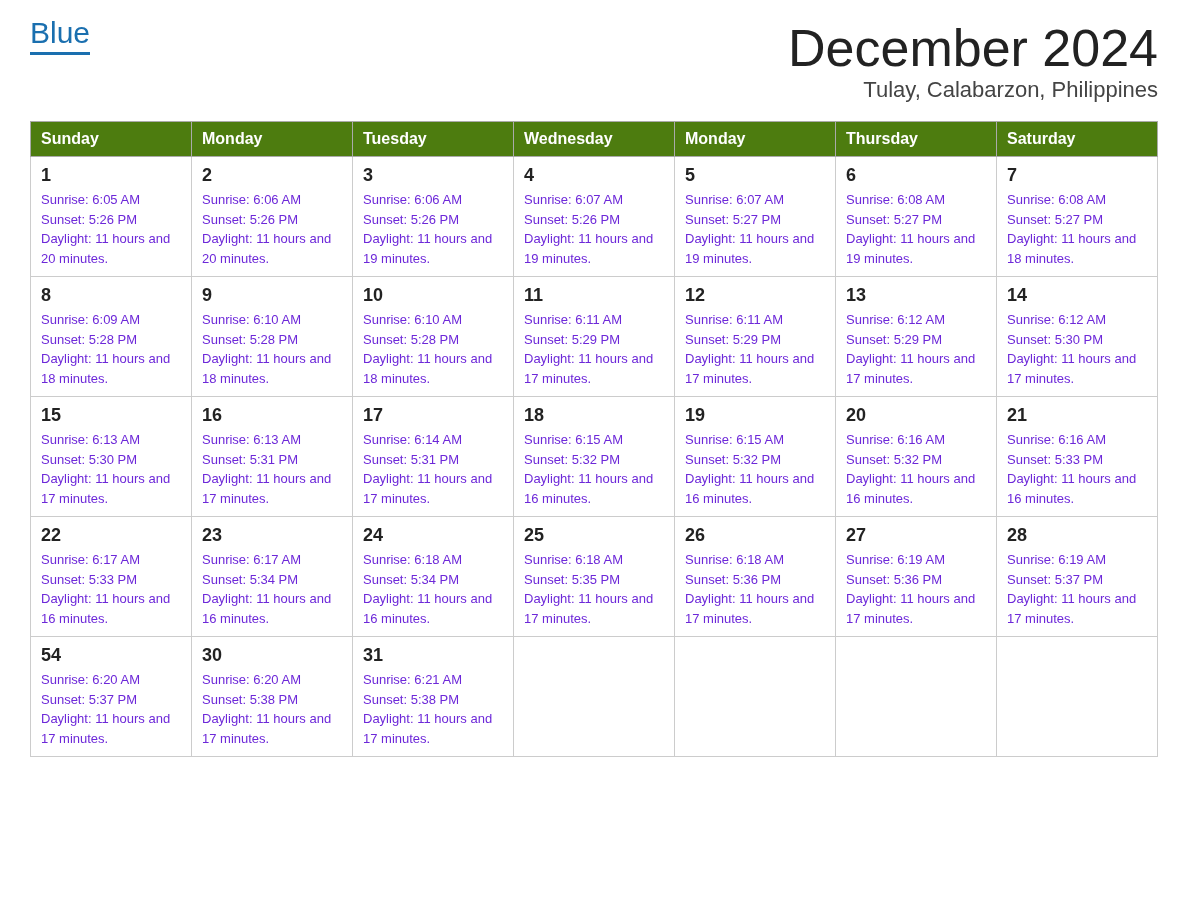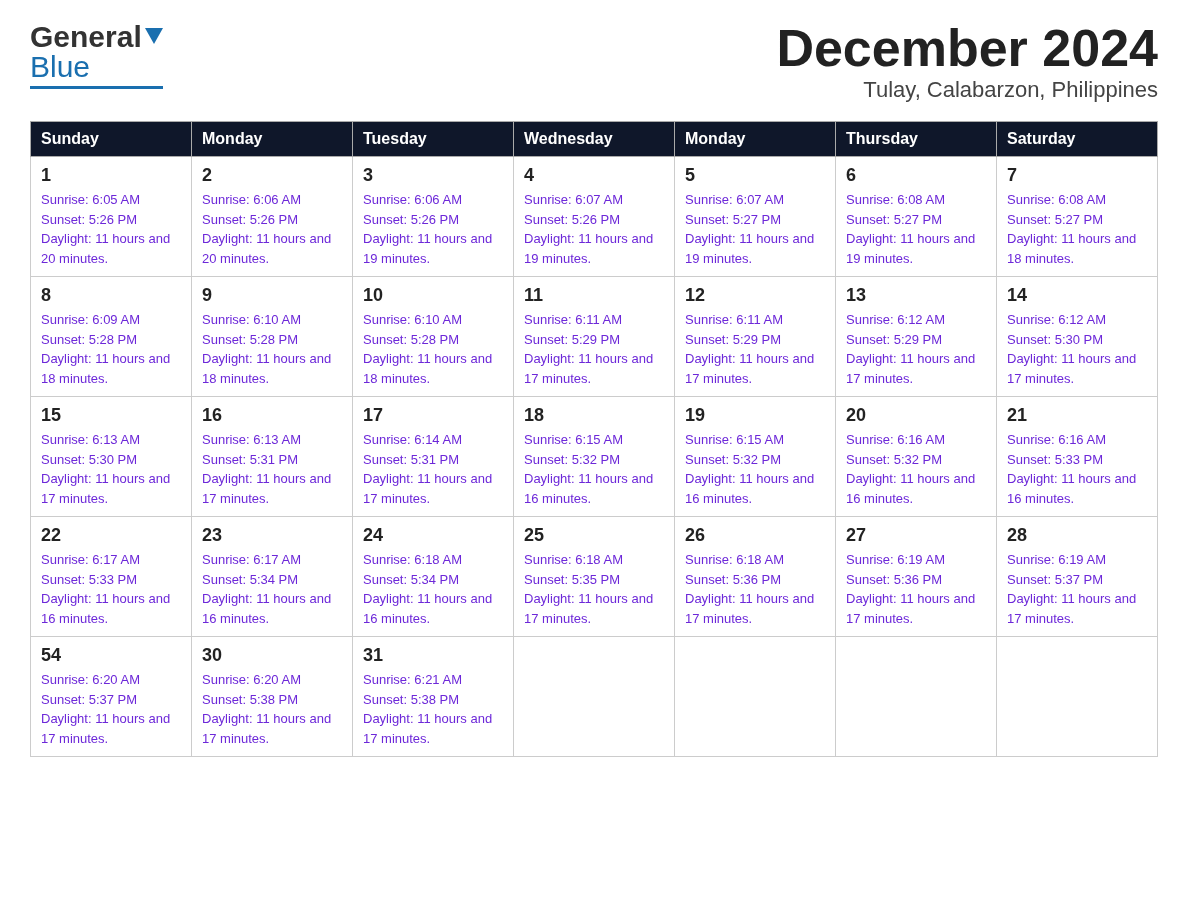--- a/index.html
+++ b/index.html
@@ -19,35 +19,35 @@
     .logo {
       display: flex;
       flex-direction: column;
       align-items: flex-start;
     }
     .title-section {
       text-align: right;
     }
     .title-month {
       font-size: 52px;
-      font-weight: bold;
+      font-weight: normal;
       color: #222;
       line-height: 1.1;
     }
     .title-location {
       font-size: 22px;
       color: #444;
     }
     .calendar-table {
       width: 100%;
       border-collapse: collapse;
       border: 1px solid #aaa;
     }
     .calendar-table th {
-      background-color: #0f172a;
+      background-color: #4d7c0f;
       color: #fff;
       font-size: 16px;
       font-weight: bold;
       padding: 8px 10px;
       text-align: left;
       border: 1px solid #aaa;
     }
     .calendar-table td {
       vertical-align: top;
       padding: 8px 10px;
@@ -74,28 +74,20 @@
     }
     tr td:first-child .day-number,
     tr th:first-child {
     }
   </style>
 </head>
 <body>
 
 <div class="header">
   <div class="logo">
-    <div style="display:flex; align-items:center;">
-      <span style="font-size:30px;font-weight:bold;color:#333;">General</span>
-      <span style="display:inline-block;margin-left:3px;margin-top:2px;">
-        <svg width="18" height="16" viewBox="0 0 18 16">
-            <polygon points="0,0 18,0 9,16" fill="#1a6faf"></polygon>
-          </svg>
-      </span>
-    </div>
     <div style="display:flex; align-items:center; margin-top:-4px;">
       <span style="font-size:30px;font-weight:normal;color:#1a6faf;">Blue</span>
     </div>
     <div style="height:3px;background:#1a6faf;width:100%;margin-top:2px;"></div>
   </div>
   <div class="title-section">
     <div class="title-month">December 2024</div>
     <div class="title-location">Tulay, Calabarzon, Philippines</div>
   </div>
 </div>

